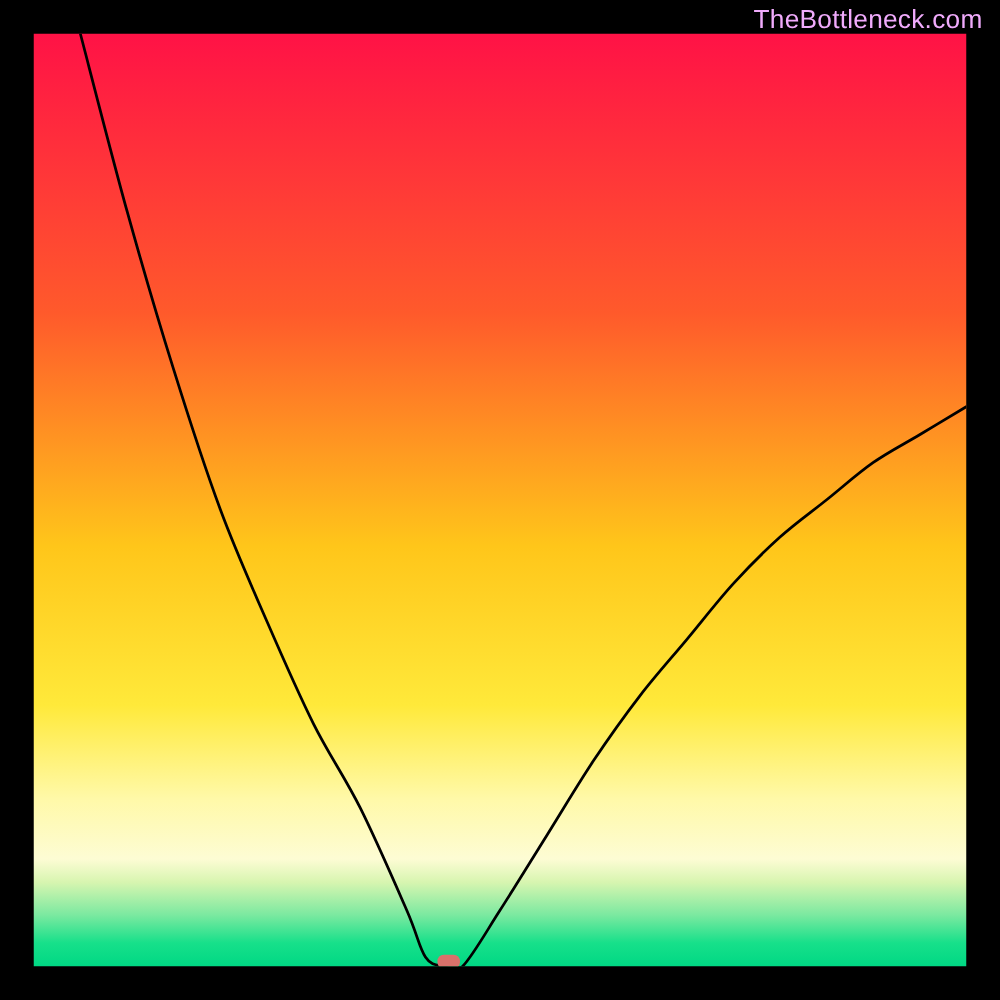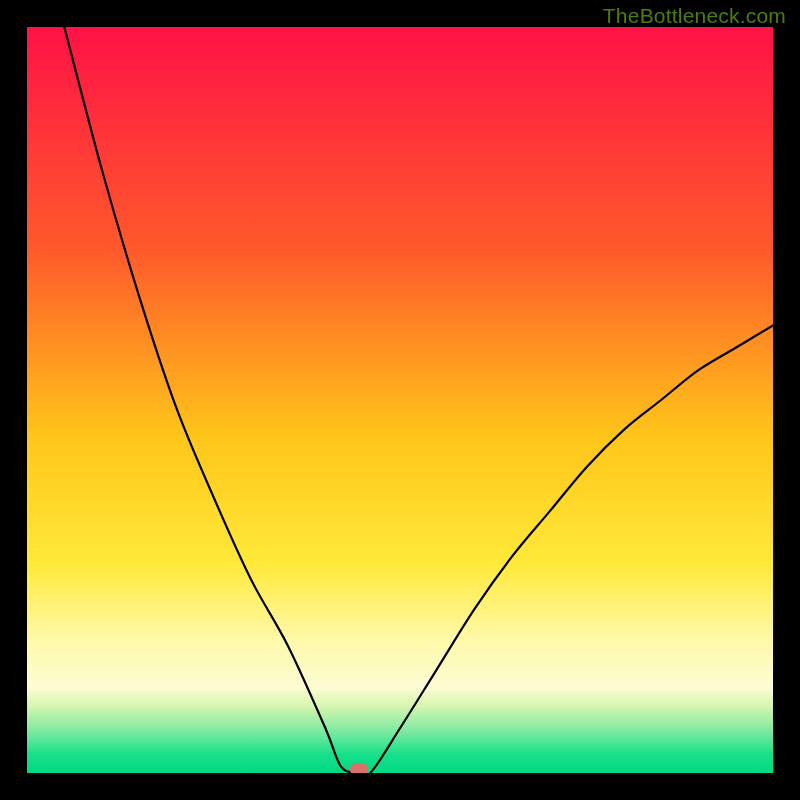--- a/index.html
+++ b/index.html
@@ -14,21 +14,21 @@
   .frame {
     position: relative;
     width: 800px;
     height: 800px;
     background: #000;
   }
   .watermark {
     position: absolute;
     top: 4px;
     right: 14px;
-    color: #4d7c0f;
+    color: #f0abfc;
     font-size: 21px;
     font-weight: 500;
     letter-spacing: 0.2px;
     z-index: 10;
     user-select: none;
   }
   svg.plot {
     position: absolute;
     left: 0;
     top: 0;

